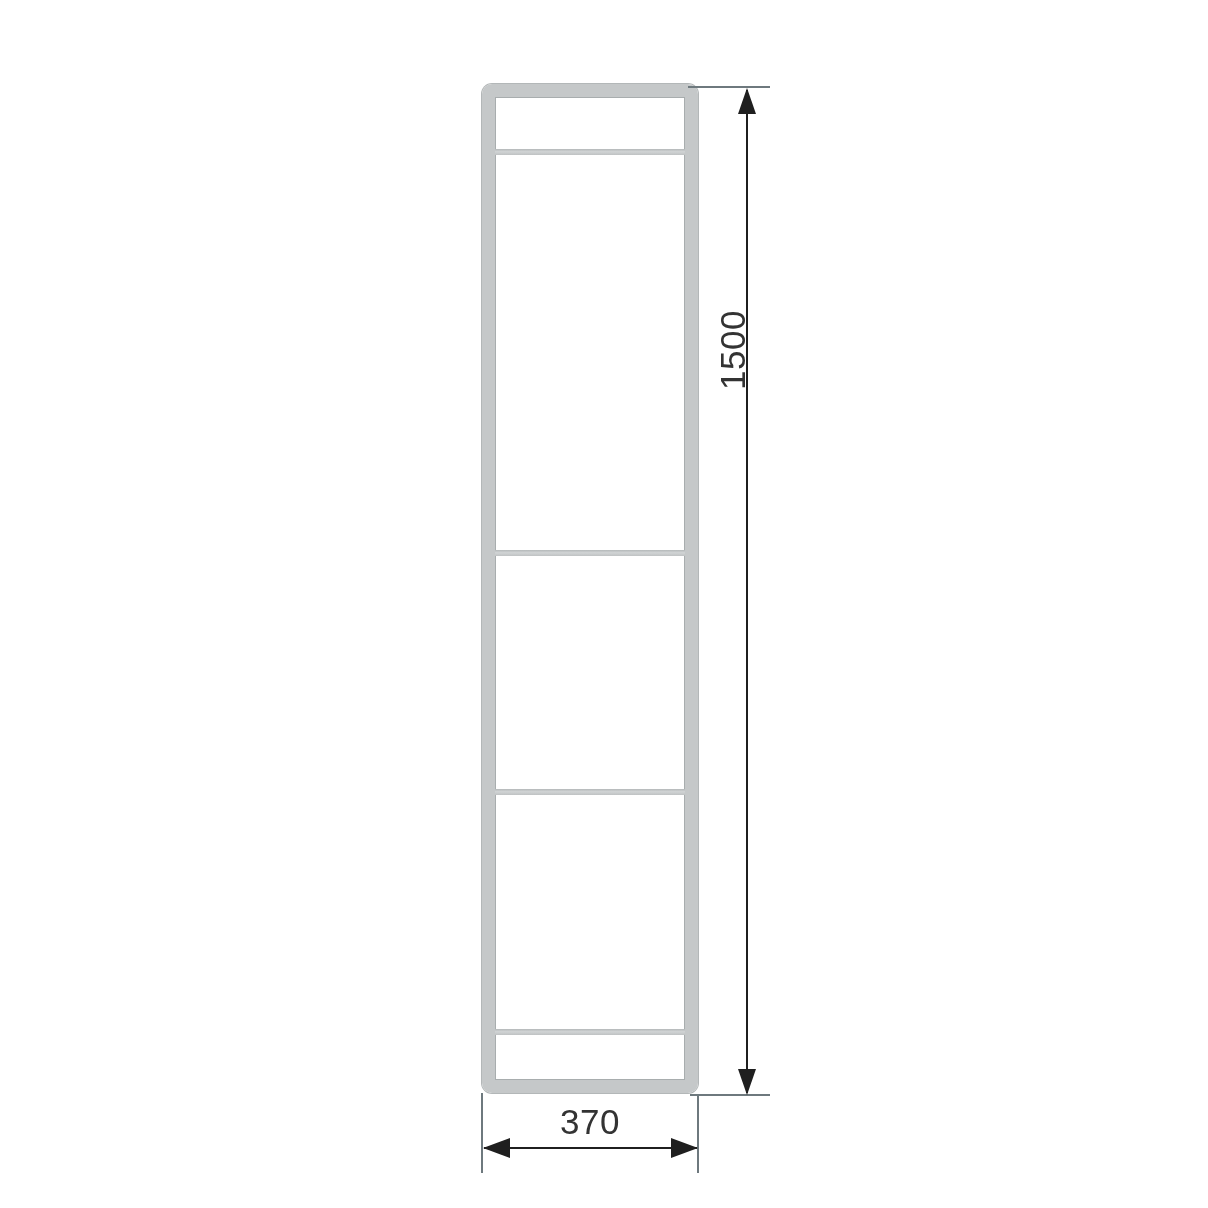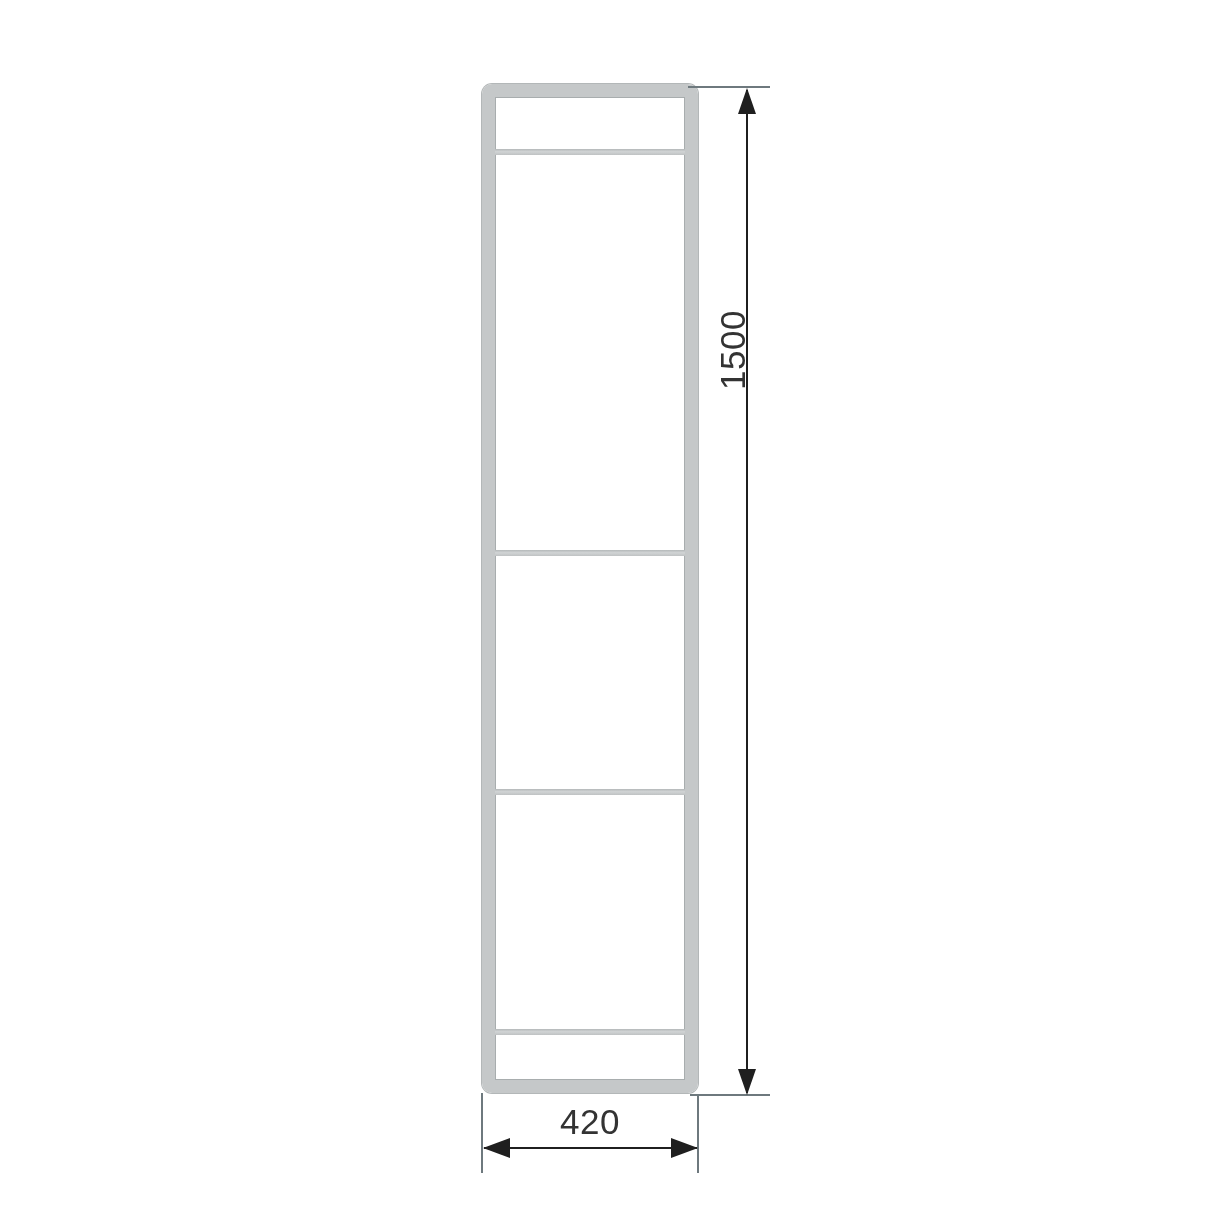--- a/index.html
+++ b/index.html
@@ -111,16 +111,16 @@
     <div class="arr arr-down"></div>
     <div class="dim-label label-height">1500</div>
   </div>
 
   <div class="layer">
     <div class="ext ext-left"></div>
     <div class="ext ext-right"></div>
     <div class="dimline hline"></div>
     <div class="arr arr-left"></div>
     <div class="arr arr-right"></div>
-    <div class="dim-label label-width">420</div>
+    <div class="dim-label label-width">370</div>
   </div>
 
 </div>
 
 </body></html>

